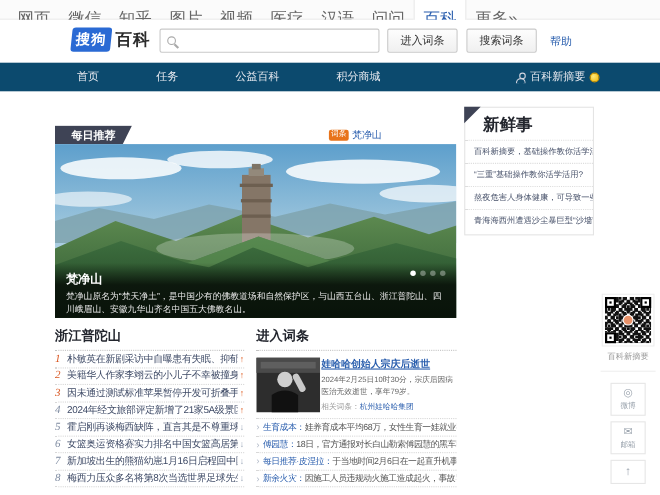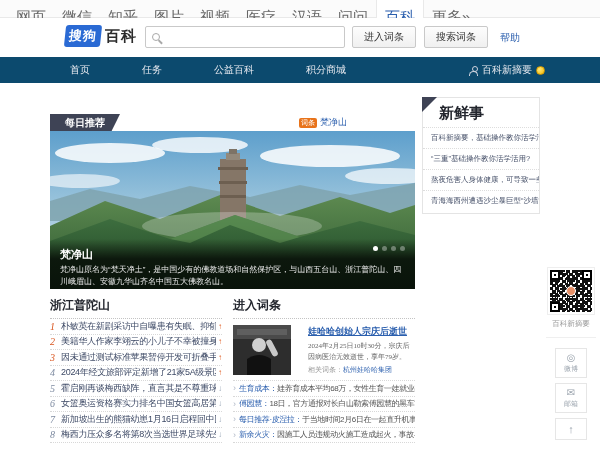--- a/index.html
+++ b/index.html
@@ -81,21 +81,21 @@
   .hot-item { display:flex; align-items:center; height:15.5px; border-bottom:1px dotted #d8d8d8; }
   .hot-num { width:11px; font-style:italic; font-family:"Liberation Serif","DejaVu Serif",serif;
              font-size:10px; color:#7d8aa0; flex:0 0 auto; }
   .hot-item:nth-child(-n+3) .hot-num { color:#d9551f; }
   .hot-text { font-size:9px; letter-spacing:-0.3px; color:#3e4a66; text-decoration:none; white-space:nowrap;
               overflow:hidden; flex:1; }
   .hot-arrow { font-size:8px; margin-left:2px; flex:0 0 auto; }
   .hot-arrow[data-trend="up"] { color:#e0622a; }
   .hot-arrow[data-trend="down"] { color:#9aa7b8; }
 
-  .news-feat { display:flex; gap:17px; padding:6px 0 5px; border-bottom:1px dotted #d8d8d8;font-family:Liberation Serif, serif; }
+  .news-feat { display:flex; gap:1px; padding:6px 0 5px; border-bottom:1px dotted #d8d8d8; }
   .nf-img { width:58px; height:50px; flex:0 0 auto; cursor:pointer; }
   .nf-body { flex:1; overflow:hidden; }
   .nf-headline { font-size:9px; font-weight:bold; color:#2b5fae; text-decoration:underline; display:block; }
   .nf-text { font-size:7px; color:#666; line-height:1.5; margin-top:3px; }
   .nf-rel { font-size:7px; margin-top:3px; }
   .nf-rel-label { color:#999; }
   .nf-rel-link { color:#2b5fae; text-decoration:none; }
   .news-list { list-style:none; }
   .news-item { display:flex; align-items:center; height:15.5px; border-bottom:1px dotted #d8d8d8;
                white-space:nowrap; overflow:hidden; }

